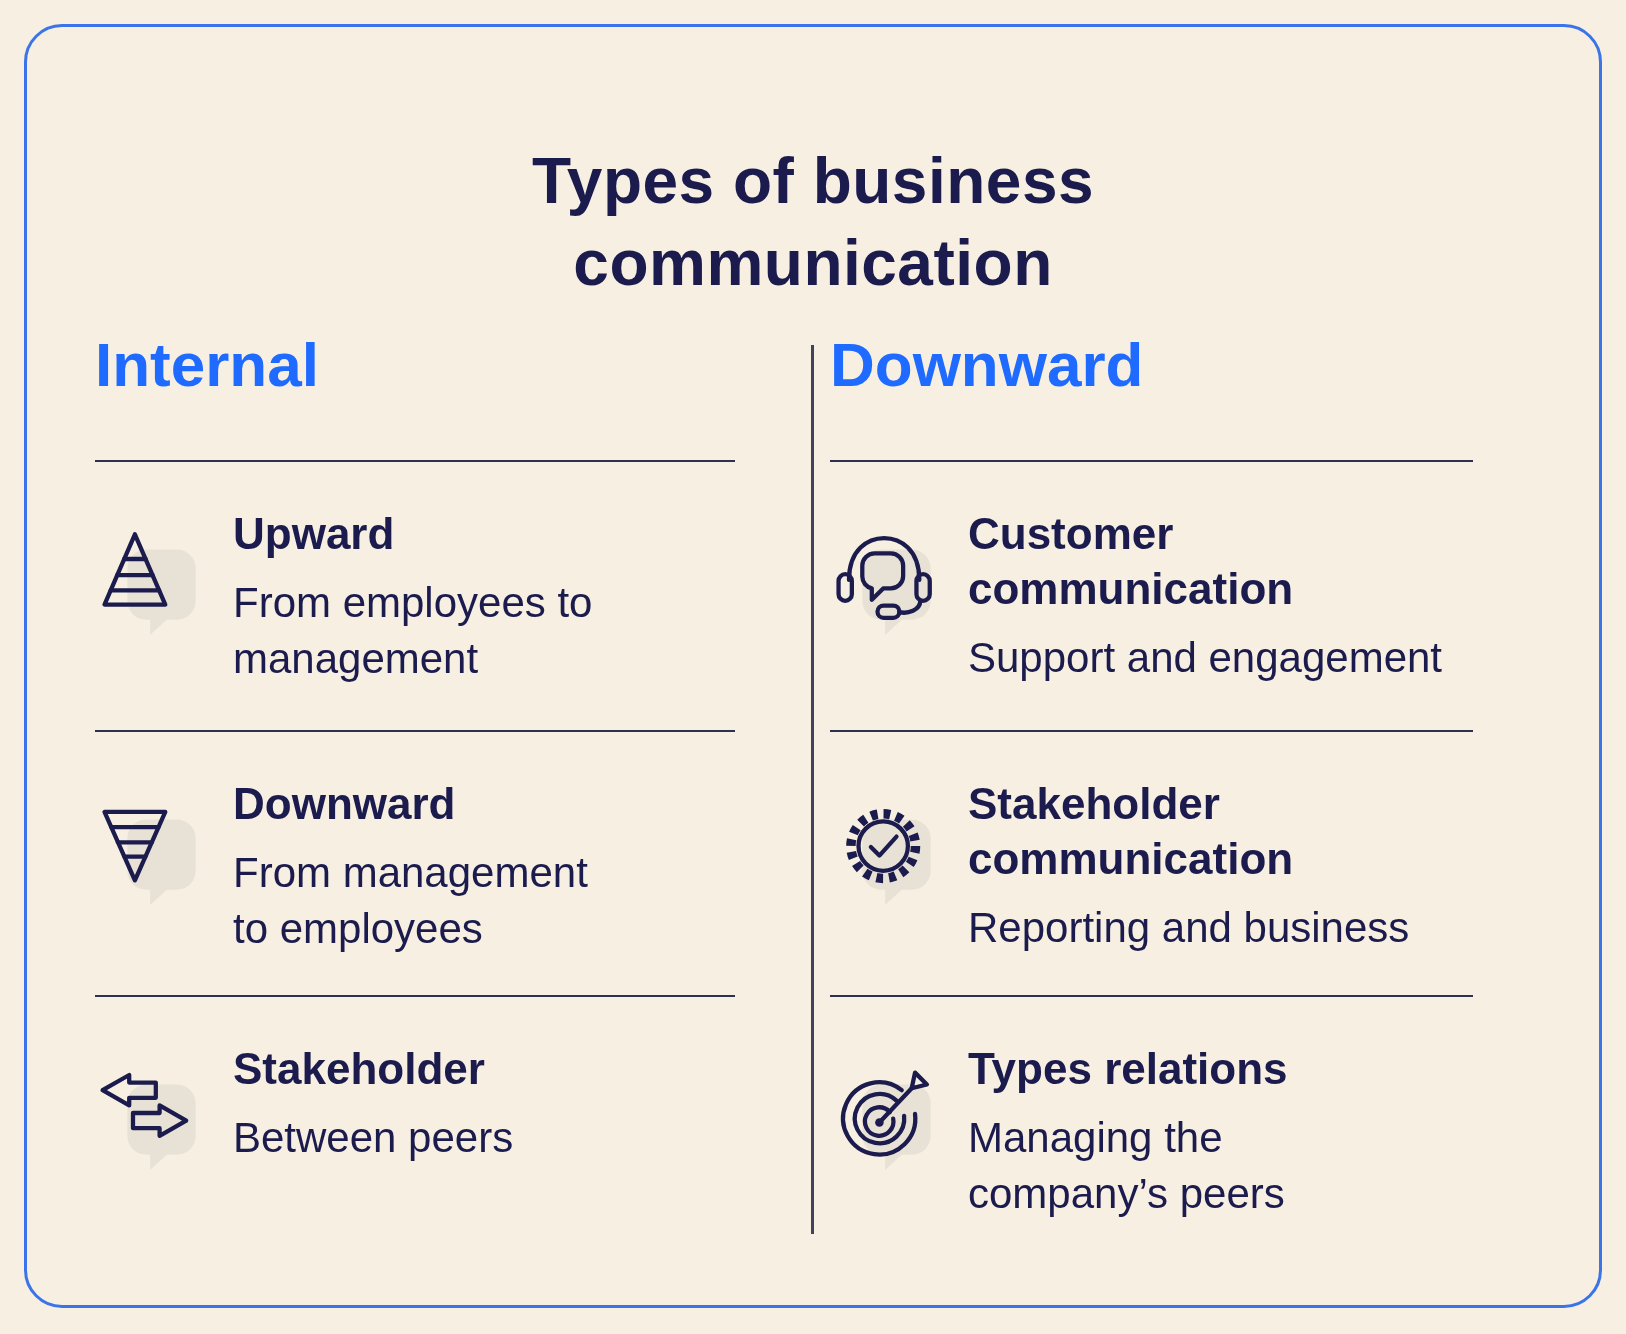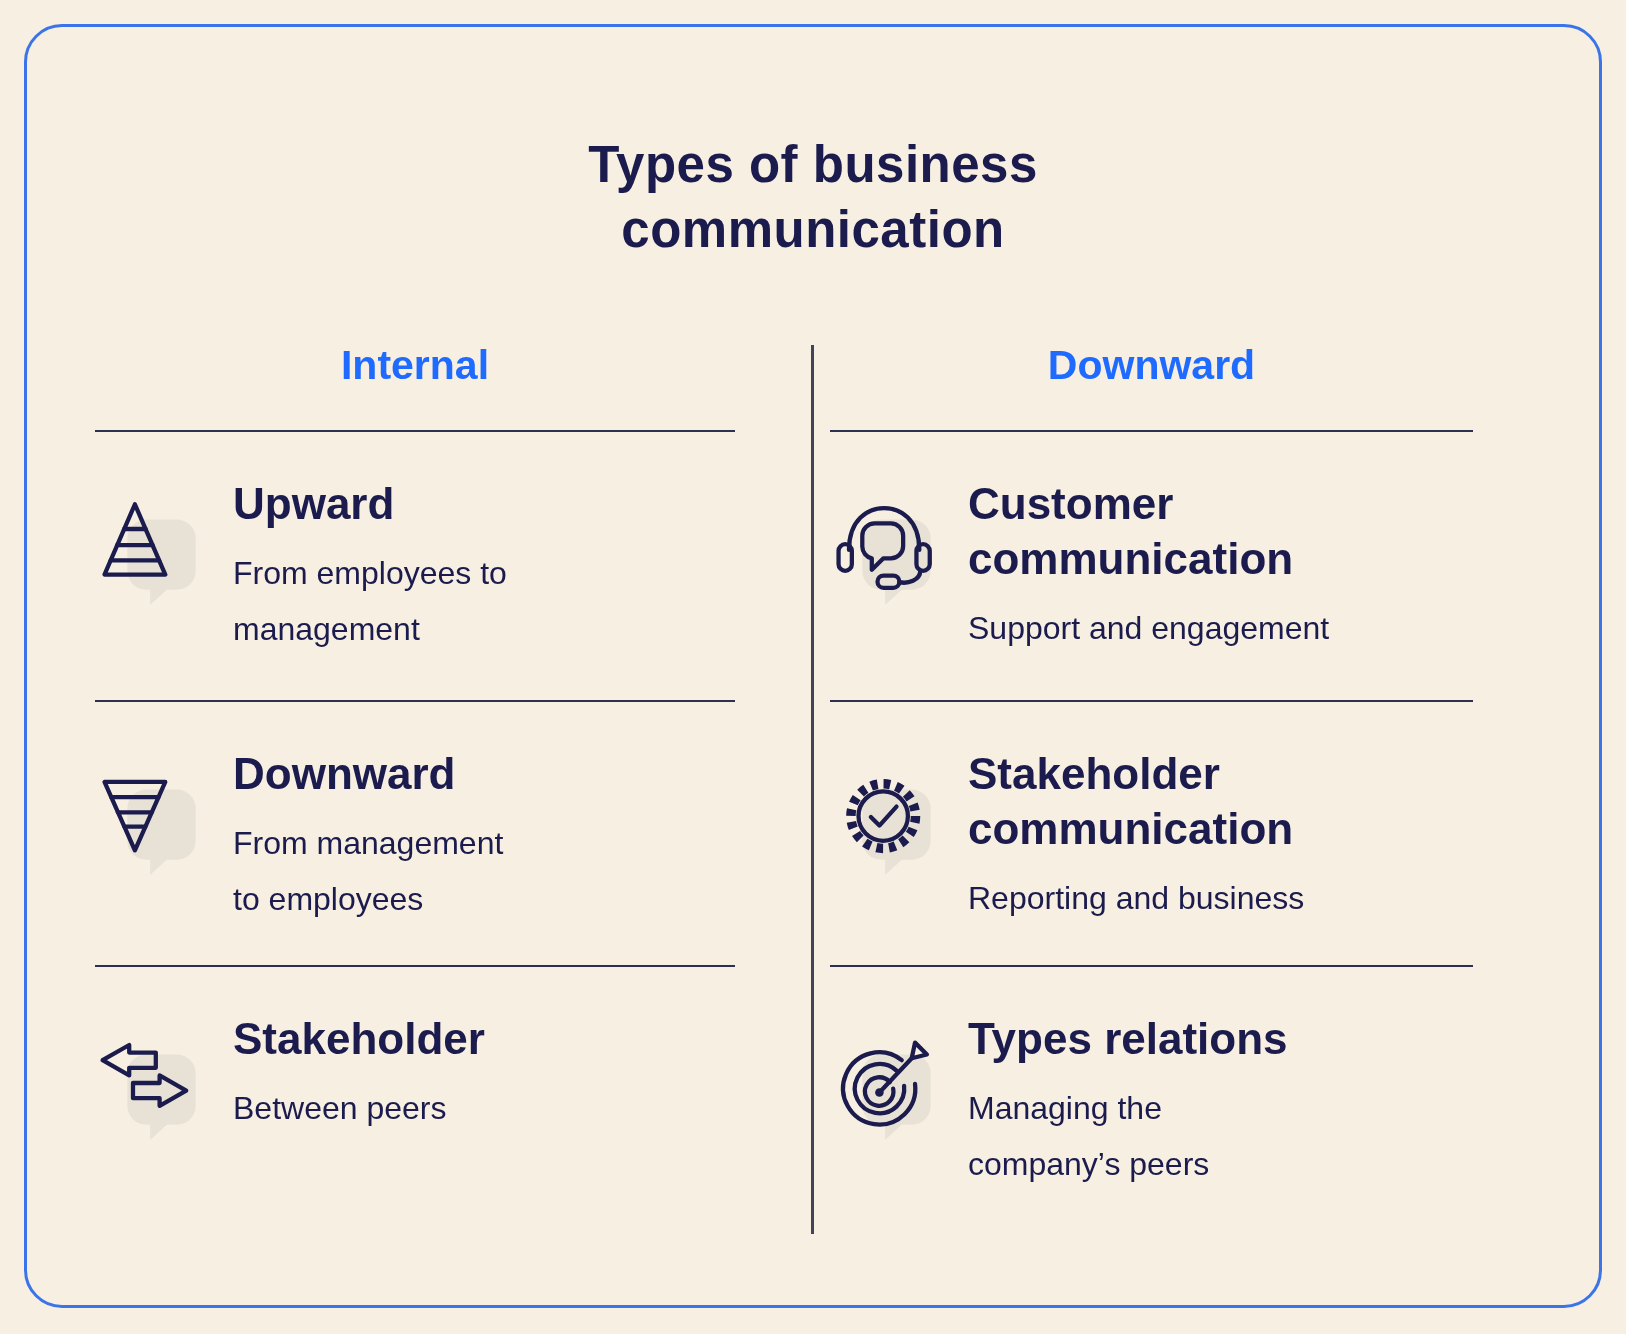--- a/index.html
+++ b/index.html
@@ -13,35 +13,34 @@
 
   .frame {
     position: absolute; left: 24px; top: 24px; right: 24px; bottom: 26px;
     border: 3px solid #3b74e8; border-radius: 38px;
     pointer-events: none;
   }
 
   .main-title {
     position: absolute; left: 0; top: 98px; width: 100%;
     text-align: center;
-    font-size: 51px; font-weight: 700; line-height: 1.28;
+    font-size: 64px; font-weight: 700; line-height: 1.28;
     color: #1b1b4d;
     white-space: pre-line;
     letter-spacing: 0.5px;
   }
 
   .column { position: absolute; top: 332px; }
   .column.left  { left: 95px;  width: 640px; }
   .column.right { left: 830px; width: 643px; }
 
   .col-heading {
-    text-align: center;
-    font-size: 41px; font-weight: 700; line-height: 66px;
+    font-size: 62px; font-weight: 700; line-height: 66px;
     color: #1f6bff;
-    margin: 0 0 32px 0;
+    margin: 0 0 62px 0;
   }
 
   hr.rule {
     border: none; border-top: 2px solid #2e3052;
     margin: 0; width: 100%;
   }
 
   .item { display: flex; gap: 24px; padding-top: 42px; box-sizing: border-box; }
   .item.h270 { min-height: 268px; }
   .item.h263 { min-height: 263px; }
@@ -50,21 +49,21 @@
   .icon-box { flex: 0 0 114px; width: 114px; height: 120px; margin-top: 14px; }
   .icon-box svg { width: 114px; height: 120px; display: block; }
 
   .item-text { flex: 1 1 auto; padding-top: 2px; }
   .item-title {
     font-size: 44px; font-weight: 700; line-height: 55px;
     color: #1b1b4d; margin: 0 0 14px 0;
     white-space: pre-line;
   }
   .item-desc {
-    font-size: 32px; font-weight: 400; line-height: 56px;
+    font-size: 42px; font-weight: 400; line-height: 56px;
     color: #1b1b4d; margin: 0;
     white-space: pre-line;
   }
 
   .vdivider {
     position: absolute; left: 811px; top: 345px;
     width: 3px; height: 889px; background: #3f4458;
   }
 
   

